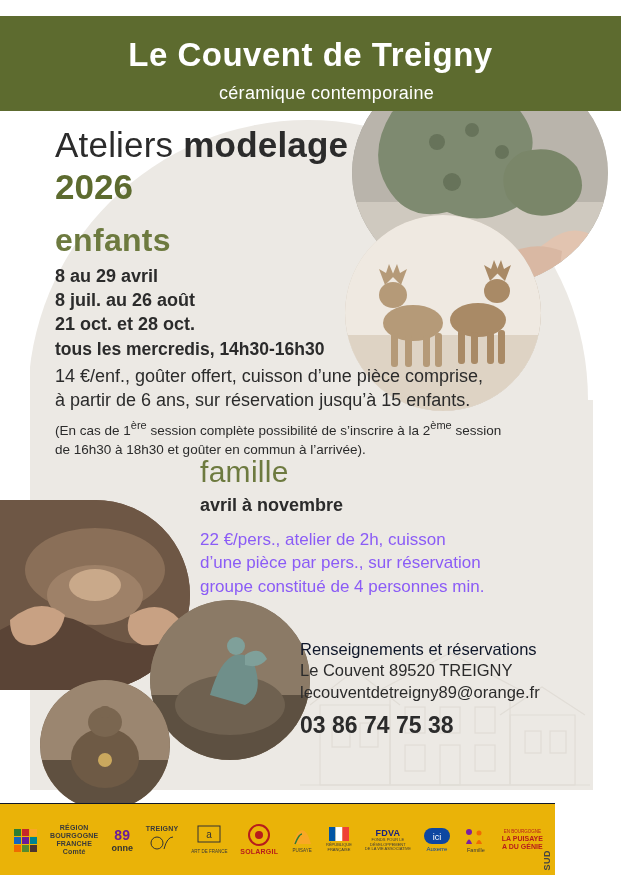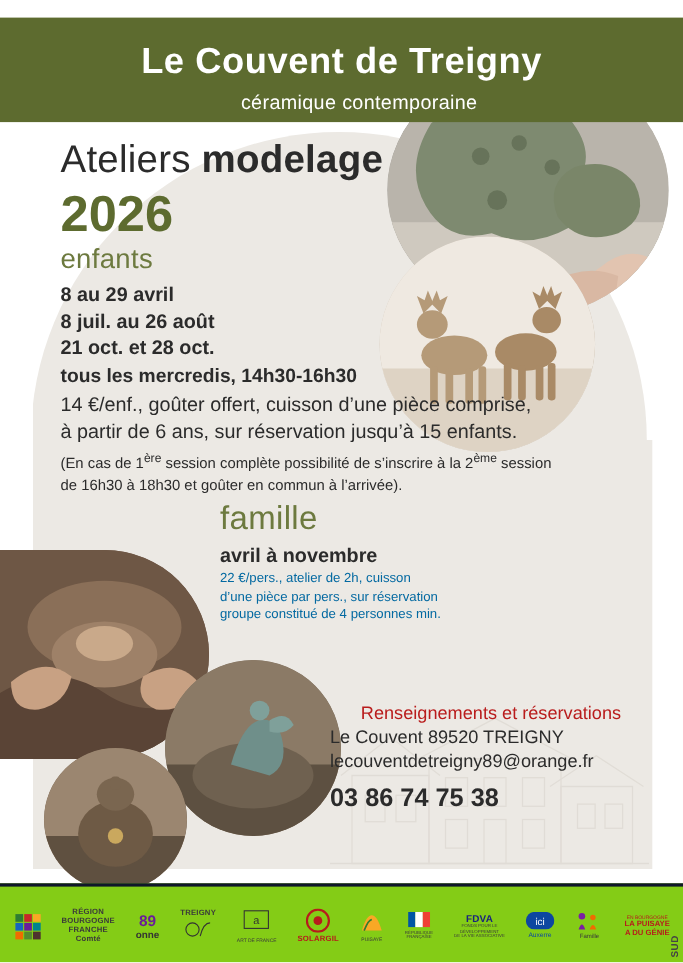--- a/index.html
+++ b/index.html
@@ -109,58 +109,58 @@
     background: radial-gradient(circle at 45% 35%, #a08c76 0%, #7a6752 60%, #4f4134 100%);
   }
 
   
   .title-block { position: absolute; left: 55px; top: 125px; z-index: 5; }
   .t-ateliers {
     font-size: 35px; color: #2b2b2b; letter-spacing: .2px;
   }
   .t-ateliers b { font-weight: bold; margin-top: 33px; }
   .t-year {
-    font-size: 46px; font-weight: bold; color: #5d6b2f;
+    font-size: 35px; font-weight: bold; color: #5d6b2f;
     margin-top: 2px;
   }
 
   .enfants-block { position: absolute; left: 55px; top: 222px; z-index: 5; width: 470px; }
   .h-enfants {
-    font-size: 25px; color: #6d7a3f; letter-spacing: .3px;
+    font-size: 32px; color: #6d7a3f; letter-spacing: .3px; font-weight: bold;
   }
   .dates {
     font-size: 18px; font-weight: bold; color: #2b2b2b;
     line-height: 1.33; margin-top: 6px;
   }
   .line-mix { font-size: 17px; color: #2b2b2b; margin-top: 2px; }
   .line-mix b { font-weight: bold; font-size: 17.5px; }
   .body-txt {
     font-size: 18px; color: #2b2b2b; line-height: 1.35; margin-top: 4px;
   }
   .small-txt {
     font-size: 13.5px; color: #2b2b2b; line-height: 1.38; margin-top: 6px;
   }
   .small-txt sup { font-size: 11px; vertical-align: super; }
 
   .famille-block { position: absolute; left: 200px; top: 455px; z-index: 5; width: 360px; }
   .h-famille { font-size: 30px; color: #6d7a3f; letter-spacing: .3px; }
   .f-dates { font-size: 18px; font-weight: bold; color: #2b2b2b; margin-top: 6px; }
-  .f-body { font-size: 12px; color: #0369a1; line-height: 1.38; margin-top: 1px; }
+  .f-body { font-size: 17px; color: #8b5cf6; line-height: 1.38; margin-top: 12px; }
 
   .contact-block { position: absolute; left: 300px; top: 640px; z-index: 5; width: 300px; }
-  .c-head { font-size: 16.5px; color: #b91c1c; margin-left: 28px; }
+  .c-head { font-size: 16.5px; color: #0f172a; }
   .c-line { font-size: 16.5px; color: #2b2b2b; line-height: 1.35; }
   .c-phone { font-size: 23px; font-weight: bold; color: #2b2b2b; margin-top: 8px; }
 
   
   .footer {
     position: absolute; left: 0; bottom: 0;
-    width: 621px; height: 72px;
-    background: #84cc16;
-    border-top: 3px solid #0f172a;
+    width: 555px; height: 72px;
+    background: #eab308;
+    border-top: 1px solid #0f172a;
     z-index: 7;
   }
   .logo-row {
     display: flex; align-items: center; justify-content: space-between;
     padding: 6px 12px 0 14px; height: 66px;
   }
   .logo {
     font-size: 6px; color: #3a3a3a; text-align: center;
     line-height: 1.15; flex: 0 0 auto;
   }

